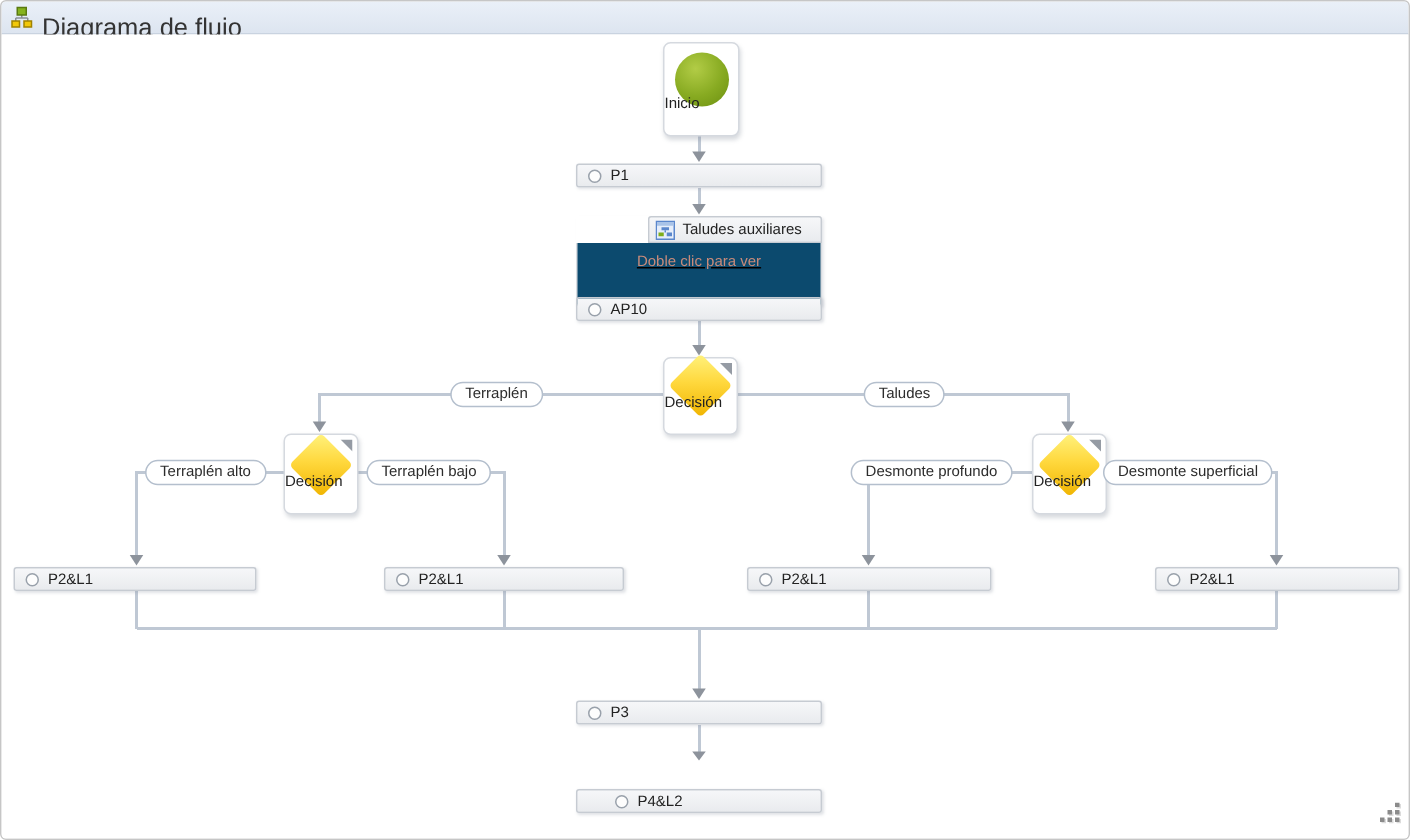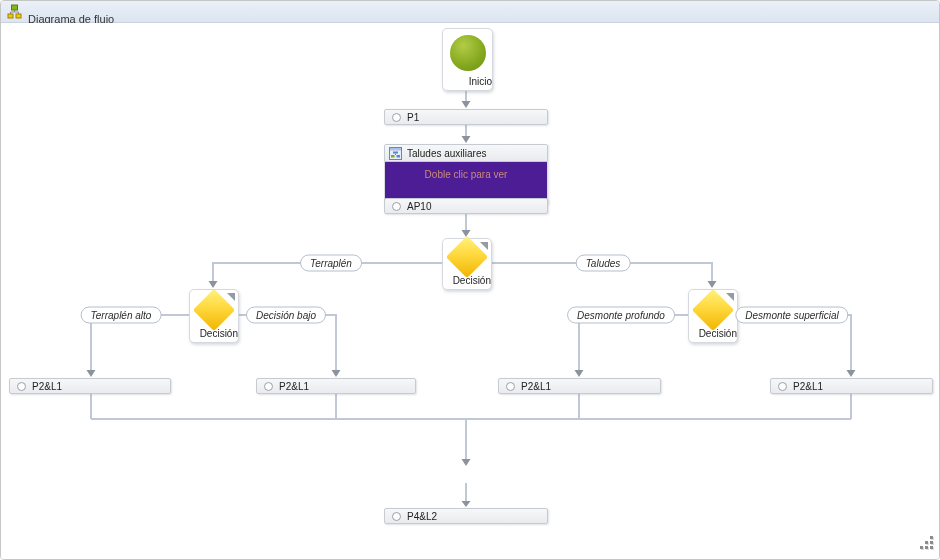--- a/index.html
+++ b/index.html
@@ -1,44 +1,44 @@
 <!DOCTYPE html>
 <html><head>
 <meta charset="utf-8">
 <style>
   html,body{margin:0;padding:0;background:#fff;font-family:"Liberation Sans",sans-serif;}
   .panel{position:relative;width:938px;height:558px;border:1px solid #c6c6c6;border-radius:4px;background:#ffffff;overflow:hidden;box-sizing:content-box;}
   .titlebar{position:absolute;left:0;top:0;right:0;height:21px;background:linear-gradient(#eaf0f8,#dde5f0);border-bottom:1px solid #c9d3e0;display:flex;align-items:center;}
   .titlebar .ticon{margin:0 6px 0 6px;display:flex;}
-  .titlebar .ttext{font-size:11px;color:#333;margin-top:14px;}
+  .titlebar .ttext{font-size:17px;color:#333;margin-top:14px;}
   .canvas{position:absolute;left:0;top:22px;right:0;bottom:0;background:#fff;}
   svg.connectors{position:absolute;left:0;top:0;z-index:1;}
   svg.connectors path{stroke:#bfc8d4;stroke-width:2;fill:none;shape-rendering:crispEdges;}
   svg.connectors polygon{fill:#8d939c;}
 
   .bar{position:absolute;z-index:2;height:16px;box-sizing:border-box;background:linear-gradient(#f6f7f9,#e9ebee);border:1px solid #c6cbd2;border-radius:2px;display:flex;align-items:center;box-shadow:1px 1px 2px rgba(130,140,155,.25);}
   .bar .radio{width:7px;height:7px;border:1px solid #99a1ab;border-radius:50%;background:#fdfdfd;margin:0 6px 0 7px;flex:0 0 auto;}
   .bar .blabel{font-size:10px;color:#222;white-space:nowrap;}
 
   .card{position:absolute;z-index:2;background:#fff;border:1px solid #d5d9df;border-radius:5px;box-shadow:1px 2px 3px rgba(125,135,150,.3);}
-  .card .clabel{position:absolute;left:0;right:0;bottom:3px;text-align:right;font-size:10px;color:#222;}
+  .card .clabel{position:absolute;left:0;right:0;bottom:15px;text-align:left;font-size:10px;color:#222;}
   .startcircle{position:absolute;left:50%;top:6px;margin-left:-18px;width:36px;height:36px;border-radius:50%;
     background:radial-gradient(circle at 38% 30%, #b2cc46, #87aa21 55%, #6b8f10);}
   .diamond{position:absolute;left:50%;top:5px;margin-left:-15px;width:30px;height:30px;border-radius:3px;transform:rotate(45deg);
     background:linear-gradient(135deg,#fff27e 0%,#ffd83d 45%,#f0b400 100%);}
   .cornertri{position:absolute;top:3px;right:3px;}
 
   .subchart{position:absolute;z-index:2;box-shadow:1px 1px 2px rgba(130,140,155,.25);}
-  .subchart .shead{height:18px;box-sizing:border-box;background:linear-gradient(#f6f7f9,#e9ebee);border:1px solid #c6cbd2;border-radius:2px 2px 0 0;display:flex;align-items:center;}
+  .subchart .shead{height:18px;box-sizing:border-box;background:linear-gradient(#f6f7f9,#e9ebee);border:1px solid #c6cbd2;border-radius:2px 2px 0 0;display:flex;align-items:center;margin-left:48px;}
   .subchart .shead .sicon{margin:0 5px 0 4px;display:flex;}
   .subchart .shead .slabel{font-size:10px;color:#222;white-space:nowrap;}
-  .subchart .sbody{height:42px;box-sizing:border-box;background:#4c1d95;border:1px solid #d8dbe0;border-top:0;text-align:center;}
+  .subchart .sbody{height:42px;box-sizing:border-box;background:#0c4a6e;border:1px solid #d8dbe0;border-top:0;text-align:center;text-decoration:underline;}
   .subchart .sbody .hint{font-size:10px;color:#c98b7b;line-height:25px;white-space:nowrap;}
 
-  .pill{position:absolute;z-index:3;transform:translate(-50%,-50%);background:#fff;border:1px solid #b4bfcd;border-radius:10px;padding:2px 9px;font-size:10px;color:#2c2c2c;white-space:nowrap;font-style:italic;}
+  .pill{position:absolute;z-index:3;transform:translate(-50%,-50%);background:#fff;border:1px solid #b4bfcd;border-radius:10px;padding:2px 9px;font-size:10px;color:#2c2c2c;white-space:nowrap;}
 
   .grip{position:absolute;right:5px;bottom:5px;z-index:4;cursor:nwse-resize;}
 </style>
 </head>
 <body>
 
 <div class="panel">
 
   <div class="titlebar">
     <span class="ticon">
@@ -144,44 +144,48 @@
     <div class="card" style="left:687px;top:266px;width:48px;height:52px;">
       <div class="diamond"></div>
       <svg class="cornertri" width="9" height="9" viewBox="0 0 9 9">
           <polygon points="1,0 9,0 9,8" fill="#959ba4"></polygon>
         </svg>
       <div class="clabel">Decisión</div>
     </div>
 
     <div class="pill" style="left:330px;top:240px;">Terraplén</div>
     <div class="pill" style="left:602px;top:240px;">Taludes</div>
-    <div class="pill" style="left:120px;top:292px;">Terraplén alto</div>
-    <div class="pill" style="left:285px;top:292px;">Decisión bajo</div>
+    <div class="pill" style="left:136px;top:292px;">Terraplén alto</div>
+    <div class="pill" style="left:285px;top:292px;">Terraplén bajo</div>
     <div class="pill" style="left:620px;top:292px;">Desmonte profundo</div>
     <div class="pill" style="left:791px;top:292px;text-align:center;">Desmonte superficial</div>
 
     <div class="bar" style="left:8px;top:355px;width:162px;">
       <span class="radio"></span>
       <span class="blabel">P2&amp;L1</span>
     </div>
     <div class="bar" style="left:255px;top:355px;width:160px;">
       <span class="radio"></span>
       <span class="blabel">P2&amp;L1</span>
     </div>
     <div class="bar" style="left:497px;top:355px;width:163px;">
       <span class="radio"></span>
       <span class="blabel">P2&amp;L1</span>
     </div>
     <div class="bar" style="left:769px;top:355px;width:163px;">
       <span class="radio"></span>
       <span class="blabel">P2&amp;L1</span>
     </div>
 
-
-    <div class="bar" style="left:383px;top:485px;width:164px;">
+    <div class="bar" style="left:383px;top:444px;width:164px;">
+      <span class="radio"></span>
+      <span class="blabel">P3</span>
+    </div>
+
+    <div class="bar" style="left:383px;top:503px;width:164px;padding-left:18px;">
       <span class="radio"></span>
       <span class="blabel">P4&amp;L2</span>
     </div>
 
   </div>
 
   <span class="grip">
     <svg width="14" height="14" viewBox="0 0 14 14">
       <g>
         <rect x="11" y="1" width="3" height="3" fill="#dcdcdc"></rect>

